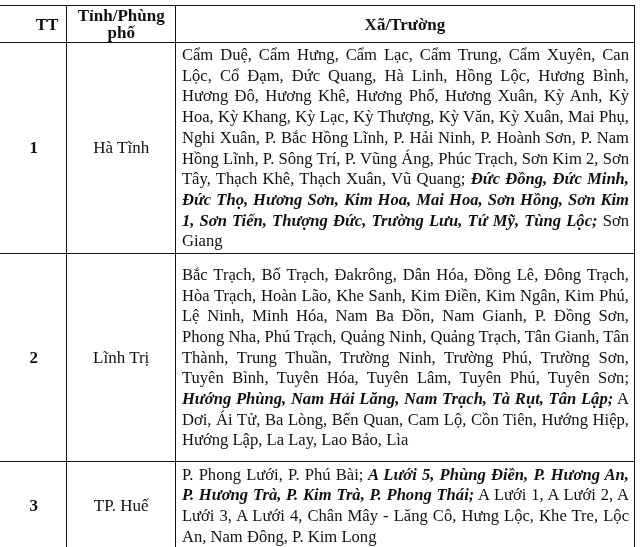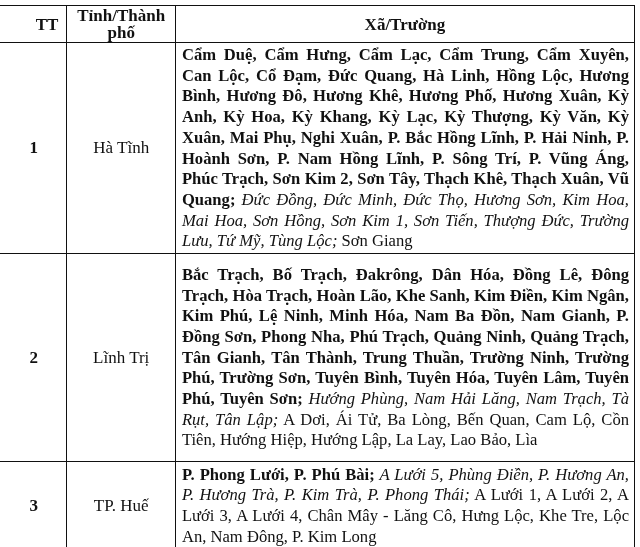--- a/index.html
+++ b/index.html
@@ -11,42 +11,42 @@
     .tbl td, .tbl th { border: 1.6px solid #111; vertical-align: middle; padding: 0; }
     .tbl th { font-weight: bold; font-size: 17px; line-height: 17px; text-align: center; height: 36px; }
     .c-tt { width: 106px; }
     .c-prov { width: 108px; }
     .c-ward { width: 457px; }
     .th-tt { text-align: right !important; padding-right: 8px !important; }
     .th-prov { line-height: 17px; }
     .num { text-align: center; font-weight: bold; font-size: 17px; padding-left: 40px !important; }
     .prov { text-align: center; font-weight: normal; font-size: 17px; }
     .ward { font-size: 16.6px; line-height: 20.7px; text-align: justify; padding: 2px 5px 1px 6px !important; }
-    .b { font-weight: bold; }
-    .i { font-style: italic; font-weight: normal; }
+    .b { font-weight: normal; }
+    .i { font-style: italic; font-weight: bold; }
     .n { font-weight: normal; font-style: normal; }
     tr.r1 td { height: 207px; }
     tr.r2 td { height: 204px; }
     tr.r3 td { height: 84px; }
   </style>
 </head>
 <body>
 
 <div class="top-strip"></div>
 
 <table class="tbl">
   <colgroup>
     <col class="c-tt">
       <col class="c-prov">
       <col class="c-ward">
   </colgroup>
   <thead>
     <tr>
       <th class="th-tt">TT</th>
-      <th class="th-prov">Tỉnh/Thành phố</th>
+      <th class="th-prov">Tỉnh/Phùng phố</th>
       <th>Xã/Trường</th>
     </tr>
   </thead>
   <tbody>
     <tr class="r1">
       <td class="num">1</td>
       <td class="prov">Hà Tĩnh</td>
       <td class="ward"><span class="b">Cẩm Duệ, Cẩm Hưng, Cẩm Lạc, Cẩm Trung, Cẩm Xuyên, Can Lộc, Cổ Đạm, Đức Quang, Hà Linh, Hồng Lộc, Hương Bình, Hương Đô, Hương Khê, Hương Phố, Hương Xuân, Kỳ Anh, Kỳ Hoa, Kỳ Khang, Kỳ Lạc, Kỳ Thượng, Kỳ Văn, Kỳ Xuân, Mai Phụ, Nghi Xuân, P. Bắc Hồng Lĩnh, P. Hải Ninh, P. Hoành Sơn, P. Nam Hồng Lĩnh, P. Sông Trí, P. Vũng Áng, Phúc Trạch, Sơn Kim 2, Sơn Tây, Thạch Khê, Thạch Xuân, Vũ Quang;</span><span class="i"> Đức Đồng, Đức Minh, Đức Thọ, Hương Sơn, Kim Hoa, Mai Hoa, Sơn Hồng, Sơn Kim 1, Sơn Tiến, Thượng Đức, Trường Lưu, Tứ Mỹ, Tùng Lộc;</span><span class="n"> Sơn Giang</span></td>
     </tr>
     <tr class="r2">

